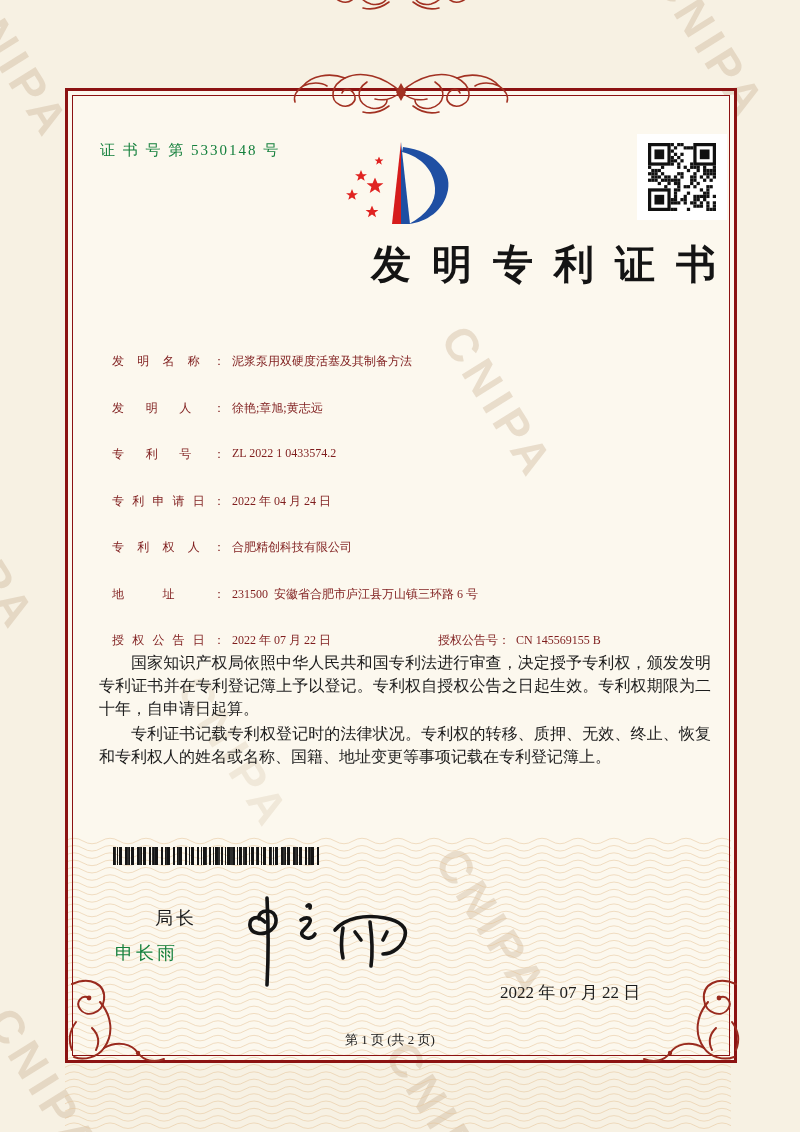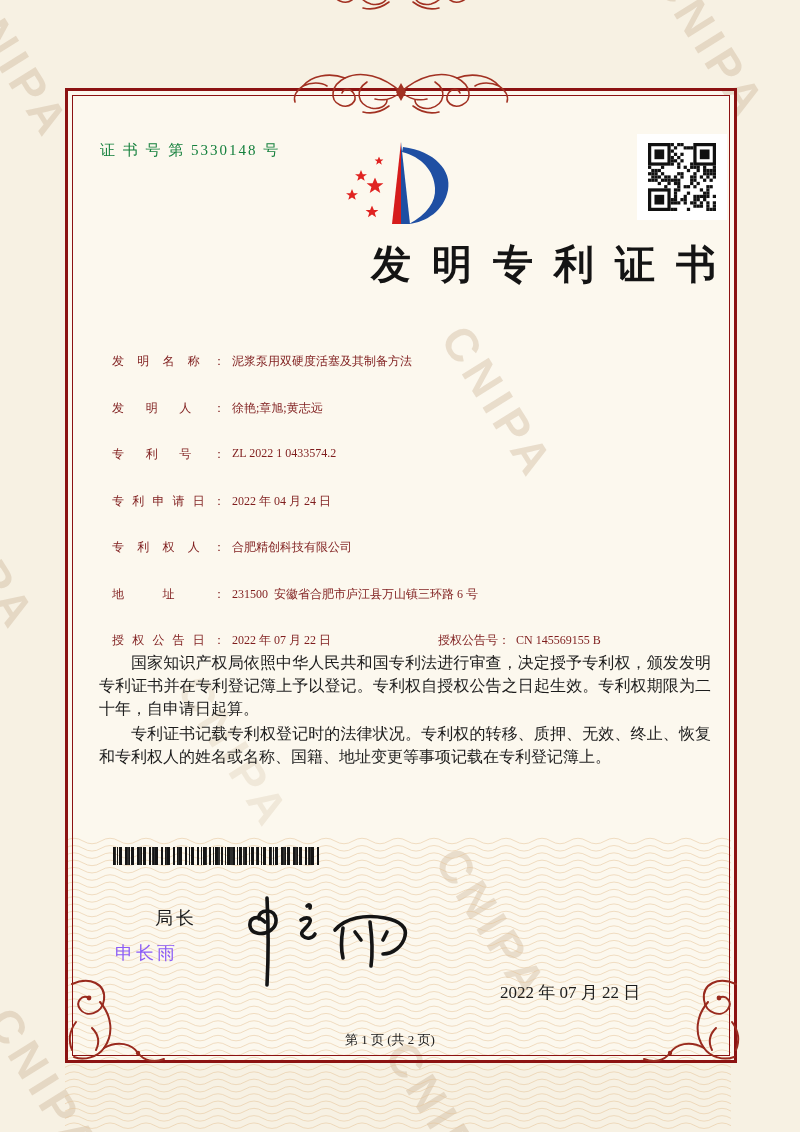--- a/index.html
+++ b/index.html
@@ -44,21 +44,21 @@
   .paras{position:absolute;left:99px;top:651px;width:612px;font-size:16px;
          line-height:23px;color:#1c1c1c;text-align:justify;}
   .paras p{margin:0;text-indent:2em;}
   .paras p + p{margin-top:2px;font-family:Liberation Serif, serif;}
   .barcode{position:absolute;left:113px;top:847px;width:207px;height:18px;
     background-image:
       repeating-linear-gradient(90deg,#151515 0 2px,transparent 2px 6px),
       repeating-linear-gradient(90deg,#151515 0 1px,transparent 1px 4px),
       repeating-linear-gradient(90deg,rgba(25,25,25,.9) 0 3px,transparent 3px 13px);}
   .signer-title{position:absolute;left:115px;top:906px;font-size:18px;letter-spacing:3px;color:#1b1b1b;margin-left:40px;}
-  .signer-name{position:absolute;left:115px;top:941px;font-size:18px;letter-spacing:3px;color:#8b5cf6;}
+  .signer-name{position:absolute;left:115px;top:941px;font-size:18px;letter-spacing:3px;color:#15803d;}
   .signature{position:absolute;left:235px;top:892px;}
   .signature path{fill:none;stroke:#141414;stroke-width:3.6;stroke-linecap:round;}
   .date{position:absolute;left:455px;top:981px;width:230px;text-align:center;font-size:17px;color:#1c1c1c;}
   .page-info{position:absolute;left:54px;top:1031px;width:672px;text-align:center;font-size:13px;color:#222;}
   .cont-note{position:absolute;left:304px;top:1075px;width:164px;height:28px;background:#ffffff;
              text-align:center;line-height:28px;font-size:14px;color:#222;}
 </style>
 </head>
 <body>
 

